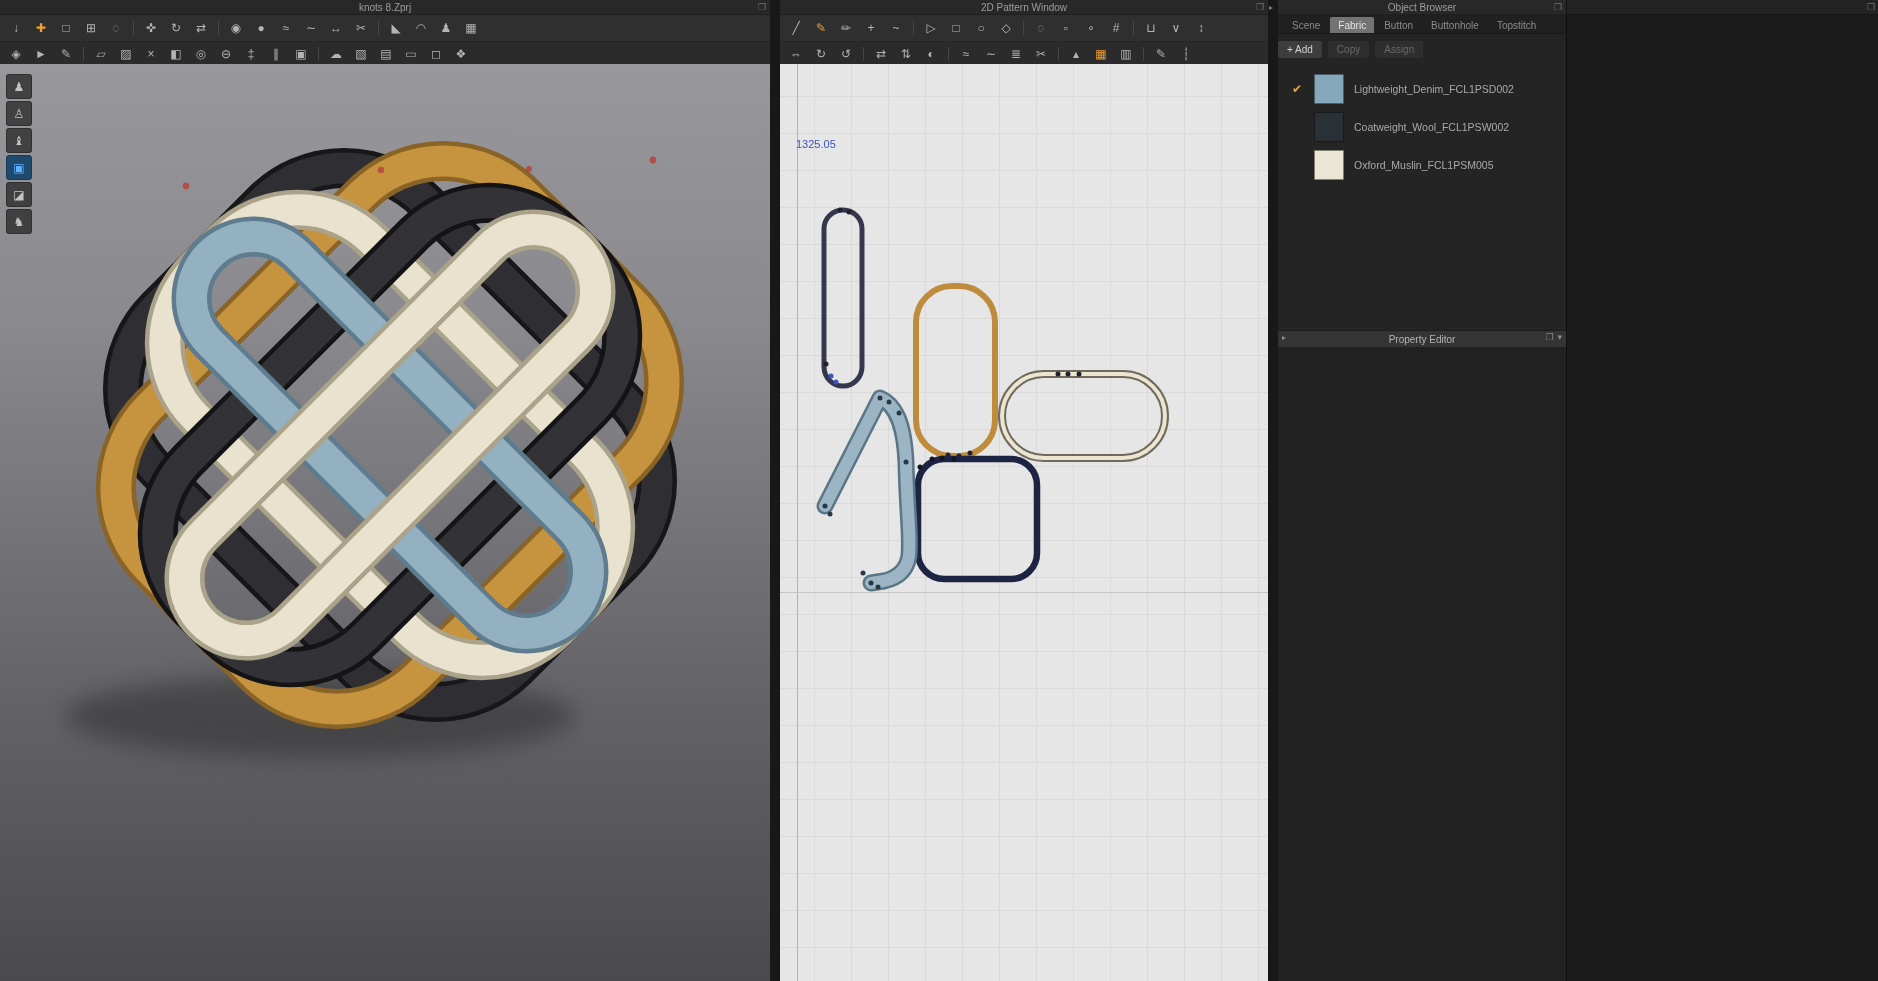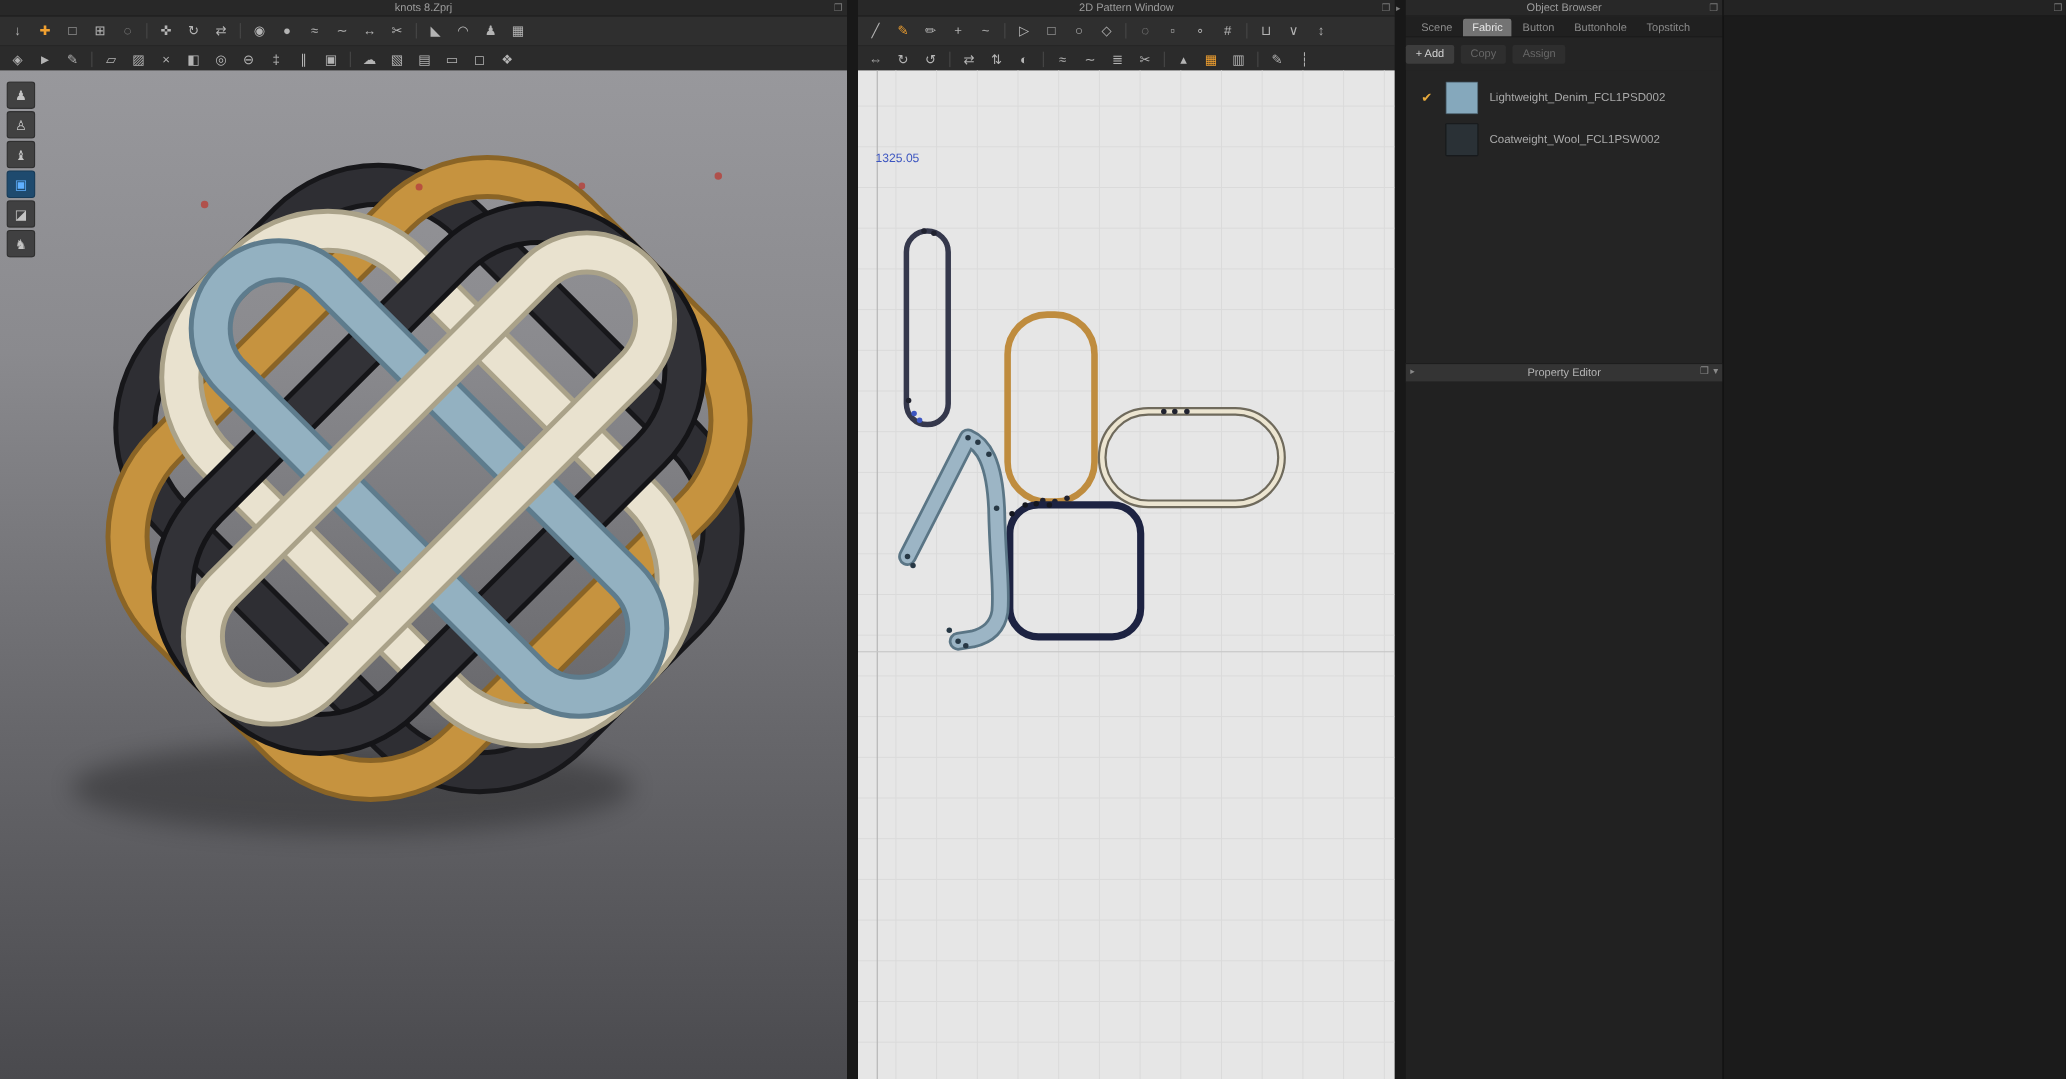--- a/index.html
+++ b/index.html
@@ -428,20 +428,25 @@
           <span class="fab-label">Lightweight_Denim_FCL1PSD002</span>
         </div>
 
 
         <div class="fab-row">
           <span class="check">✔</span>
           <span class="swatch" style="background: rgb(42, 49, 54);"></span>
           <span class="fab-label">Coatweight_Wool_FCL1PSW002</span>
         </div>
 
+        <div class="fab-row">
+          <span class="check">✔</span>
+          <span class="swatch" style="background: rgb(236, 230, 212);"></span>
+          <span class="fab-label">Oxford_Muslin_FCL1PSM005</span>
+        </div>
       </div>
 
     <div class="pe-bar">
       <span class="pe-arrow">▸</span>
       <span class="pe-text">Property Editor</span>
       <span class="pe-icons">
         <span>❐</span>
         <span>▾</span>
       </span>
     </div>

